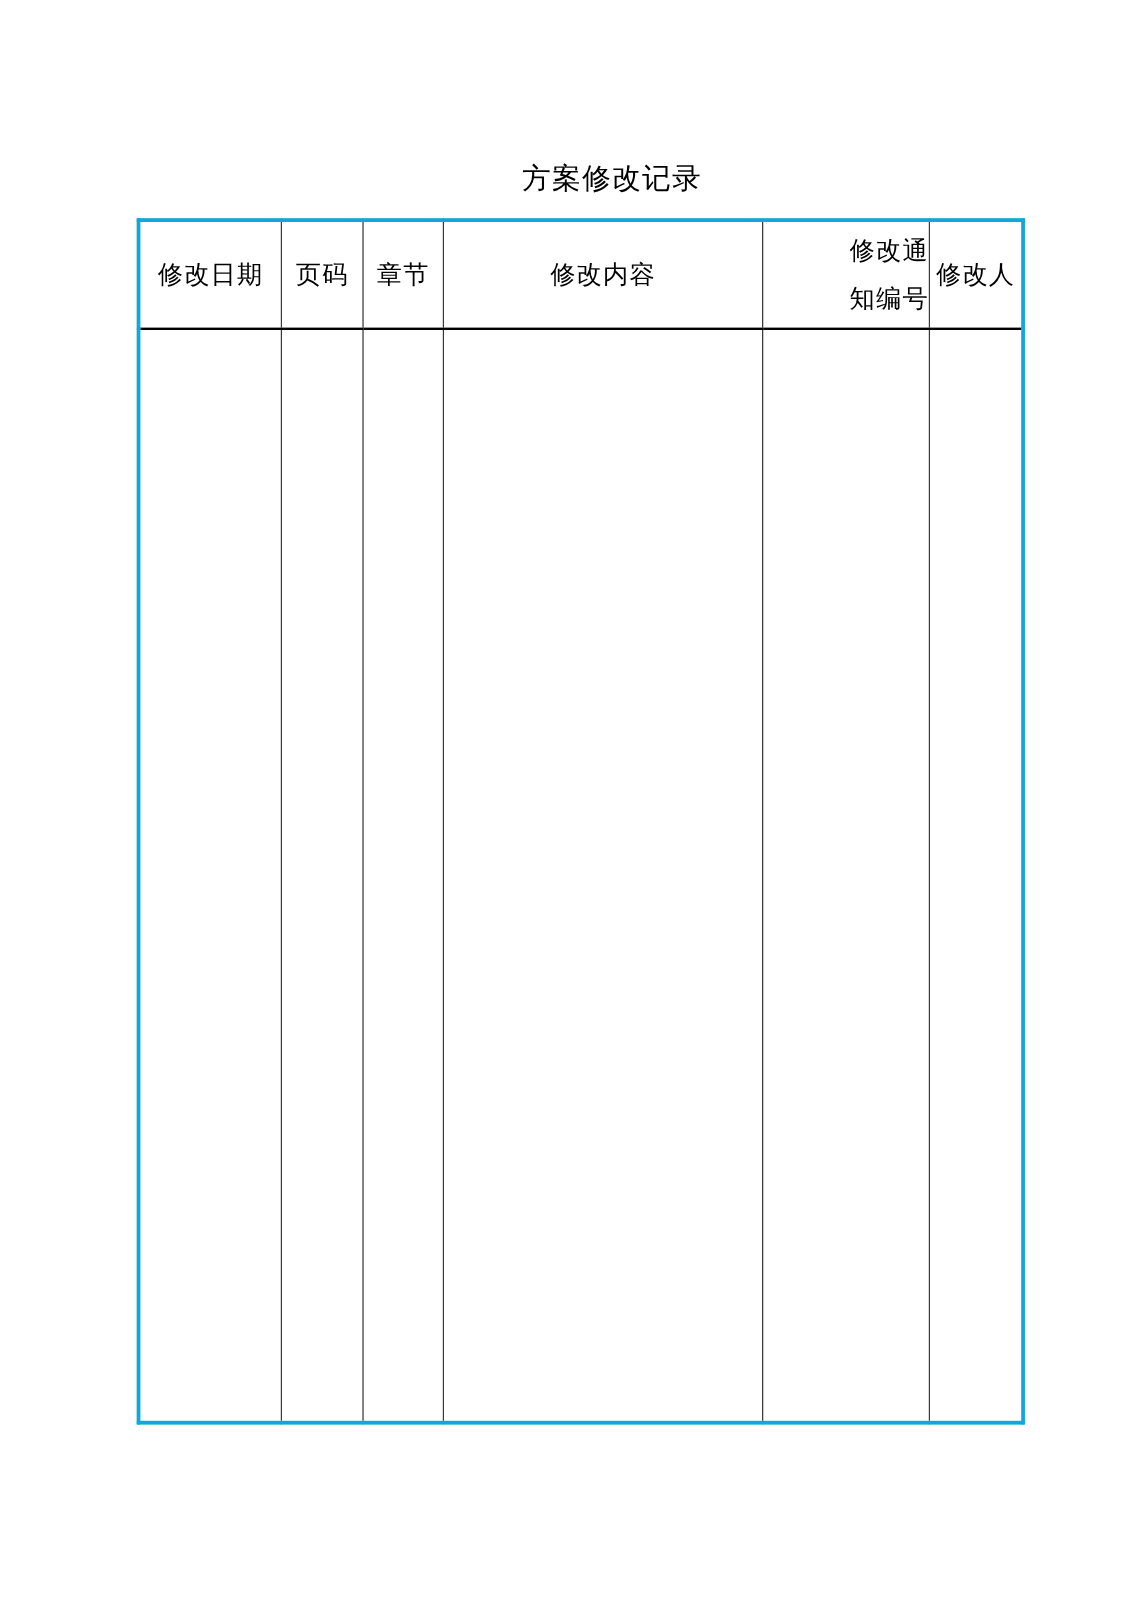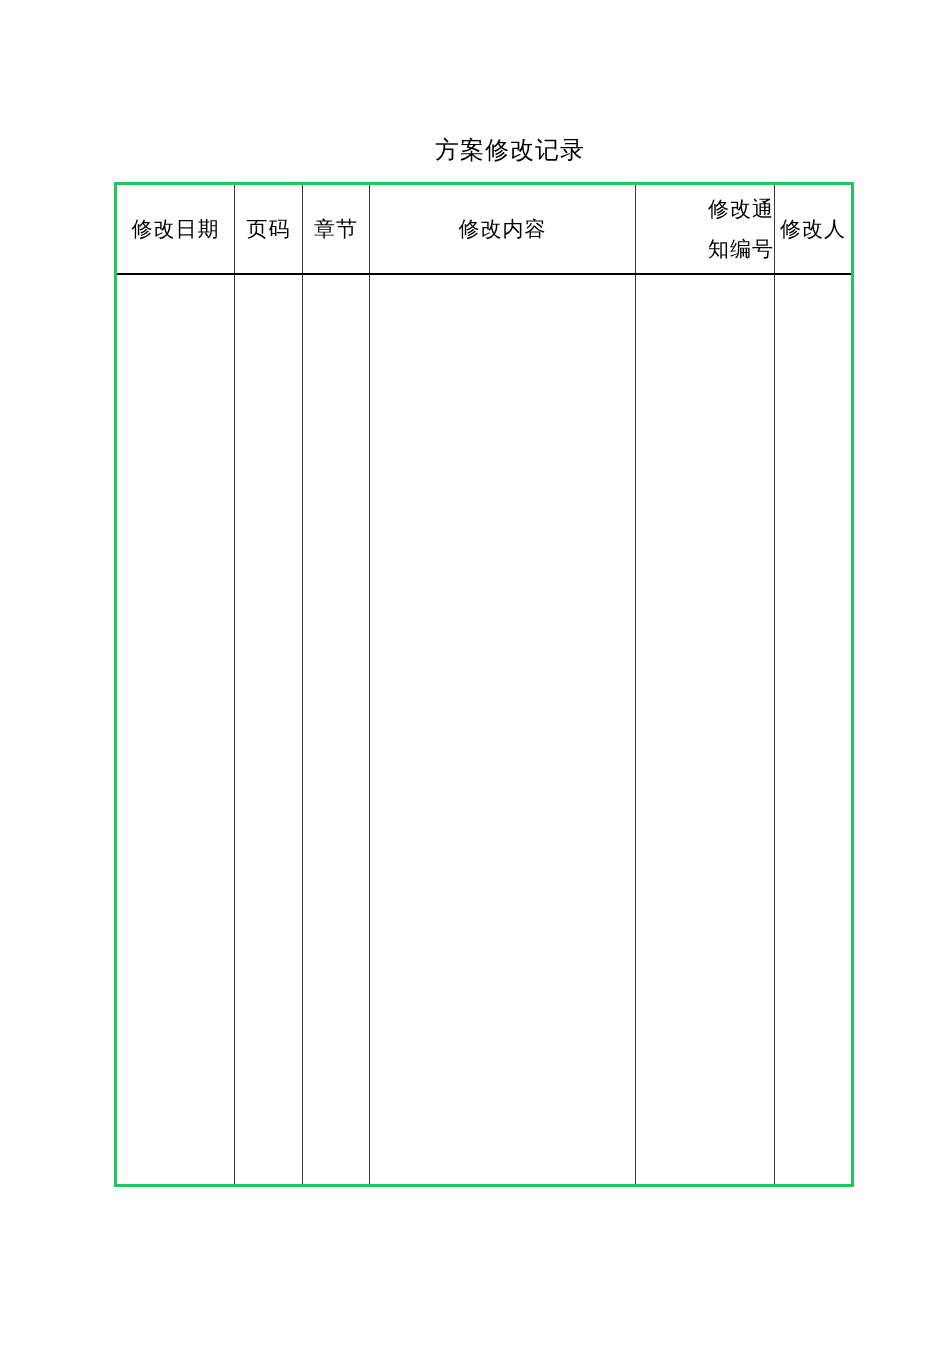--- a/index.html
+++ b/index.html
@@ -45,21 +45,21 @@
 
   
   .record-table {
     position: absolute;
     left: 114px;
     top: 182px;
     width: 737px;       
     height: 1001px;     
     border-collapse: collapse;
     table-layout: fixed;
-    border: 3px solid #22c55e;
+    border: 3px solid #0ea5e9;
     box-sizing: border-box;
     background: #22c55e;
   }
   .record-table col.c-date    { width: 119px; }
   .record-table col.c-page    { width: 68px;  }
   .record-table col.c-section { width: 67px;  }
   .record-table col.c-content { width: 266px; }
   .record-table col.c-notice  { width: 139px; }
   .record-table col.c-person  { width: 78px;  }
 

